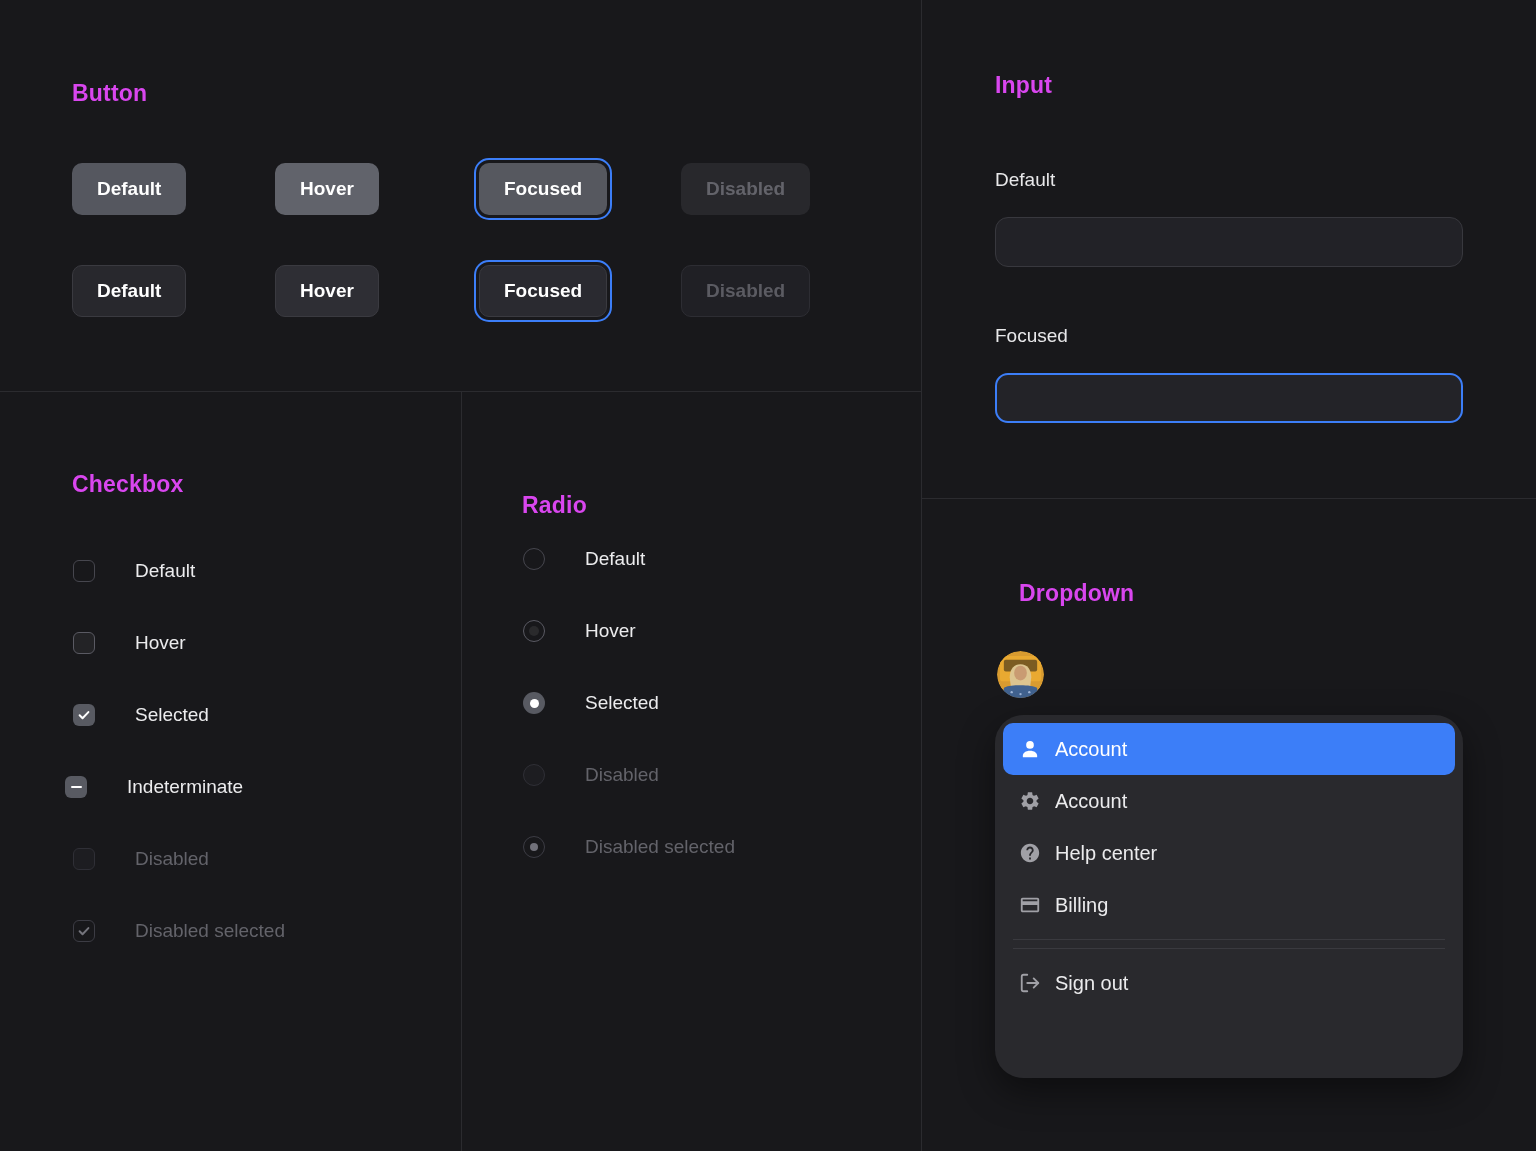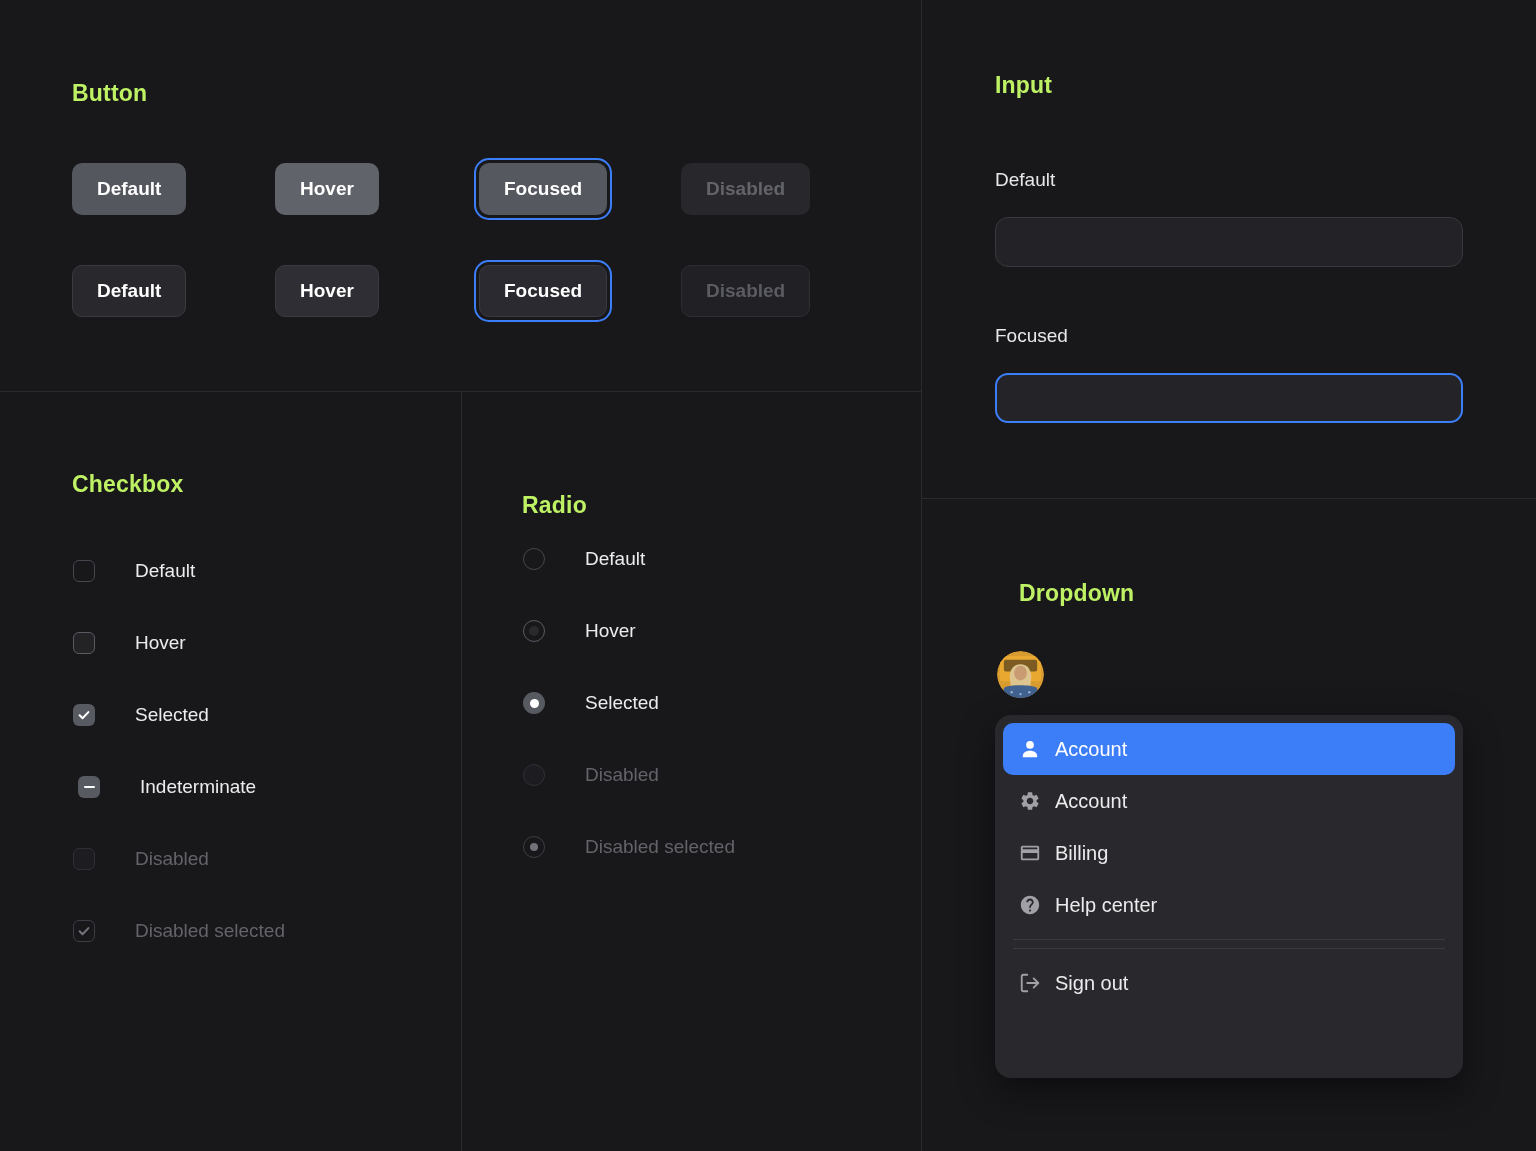--- a/index.html
+++ b/index.html
@@ -23,21 +23,21 @@
   .divider { position: absolute; background: #2b2b2f; }
   .div-v-main  { left: 921px; top: 0;     width: 1px;   height: 1151px; }
   .div-h-left  { left: 0;     top: 391px; width: 921px; height: 1px; }
   .div-v-cr    { left: 461px; top: 392px; width: 1px;   height: 759px; }
   .div-h-right { left: 922px; top: 498px; width: 614px; height: 1px; }
 
   .section-title {
     position: absolute;
     font-size: 23px;
     font-weight: 700;
-    color: #bef264;
+    color: #d946ef;
     letter-spacing: .2px;
   }
 
   
   .btn {
     position: absolute;
     height: 52px;
     border-radius: 10px;
     display: flex;
     align-items: center;
@@ -152,21 +152,21 @@
     overflow: hidden;
     cursor: pointer;
   }
   .avatar svg { display: block; width: 100%; height: 100%; }
 
   .menu {
     position: absolute;
     left: 995px; top: 715px;
     width: 468px; height: 363px;
     background: #29292d;
-    border-radius: 16px;
+    border-radius: 28px;
     padding: 8px;
     box-sizing: border-box;
     box-shadow: 0 14px 36px rgba(0,0,0,0.45);
   }
   .menu-item {
     height: 52px;
     display: flex;
     align-items: center;
     gap: 14px;
     padding: 0 16px;
@@ -231,21 +231,21 @@
   <div class="option-row" style="left:73px; top:703px;">
     <div class="checkbox selected">
       <span class="mi-icon" style="width:14px;height:14px;">
         <svg width="14" height="14" viewBox="0 0 24 24">
             <polyline points="4.5 12.5 9.5 17.5 19.5 7" stroke="#ffffff" stroke-width="3.4" fill="none" stroke-linecap="round" stroke-linejoin="round"></polyline>
           </svg>
       </span>
     </div>
     <div class="option-label">Selected</div>
   </div>
-  <div class="option-row" style="left:78px; top:775px;">
+  <div class="option-row" style="left:65px; top:775px;">
     <div class="checkbox indeterminate">
       <span class="dash"></span>
     </div>
     <div class="option-label">Indeterminate</div>
   </div>
   <div class="option-row dim" style="left:73px; top:847px;">
     <div class="checkbox disabled"></div>
     <div class="option-label">Disabled</div>
   </div>
   <div class="option-row dim" style="left:73px; top:919px;">
@@ -318,33 +318,33 @@
       <span class="mi-icon">
         <svg width="22" height="22" viewBox="0 0 24 24" fill="#a0a0a6">
             <path d="M19.14 12.94c.04-.3.06-.61.06-.94 0-.32-.02-.64-.07-.94l2.03-1.58c.18-.14.23-.41.12-.61l-1.92-3.32c-.12-.22-.37-.29-.59-.22l-2.39.96c-.5-.38-1.03-.7-1.62-.94l-.36-2.54c-.04-.24-.24-.41-.48-.41h-3.84c-.24 0-.43.17-.47.41l-.36 2.54c-.59.24-1.13.57-1.62.94l-2.39-.96c-.22-.08-.47 0-.59.22L2.74 8.87c-.12.21-.08.47.12.61l2.03 1.58c-.05.3-.09.63-.09.94s.02.64.07.94l-2.03 1.58c-.18.14-.23.41-.12.61l1.92 3.32c.12.22.37.29.59.22l2.39-.96c.5.38 1.03.7 1.62.94l.36 2.54c.05.24.24.41.48.41h3.84c.24 0 .44-.17.47-.41l.36-2.54c.59-.24 1.13-.56 1.62-.94l2.39.96c.22.08.47 0 .59-.22l1.92-3.32c.12-.22.07-.47-.12-.61l-2.01-1.58zM12 15.6c-1.98 0-3.6-1.62-3.6-3.6s1.62-3.6 3.6-3.6 3.6 1.62 3.6 3.6-1.62 3.6-3.6 3.6z"></path>
           </svg>
       </span>
       <span>Account</span>
     </div>
     <div class="menu-item">
       <span class="mi-icon">
         <svg width="22" height="22" viewBox="0 0 24 24" fill="#a0a0a6">
+            <path d="M12 2C6.48 2 2 6.48 2 12s4.48 10 10 10 10-4.48 10-10S17.52 2 12 2zm1 17h-2v-2h2v2zm2.07-7.75l-.9.92C13.45 12.9 13 13.5 13 15h-2v-.5c0-1.1.45-2.1 1.17-2.83l1.24-1.26c.37-.36.59-.86.59-1.41 0-1.1-.9-2-2-2s-2 .9-2 2H8c0-2.21 1.79-4 4-4s4 1.79 4 4c0 .88-.36 1.68-.93 2.25z"></path>
+          </svg>
+      </span>
+      <span>Help center</span>
+    </div>
+    <div class="menu-item">
+      <span class="mi-icon">
+        <svg width="22" height="22" viewBox="0 0 24 24" fill="#a0a0a6">
             <path d="M20 4H4c-1.11 0-1.99.89-1.99 2L2 18c0 1.11.89 2 2 2h16c1.11 0 2-.89 2-2V6c0-1.11-.89-2-2-2zm0 14H4v-6h16v6zm0-10H4V6h16v2z"></path>
             <rect x="5.5" y="14" width="4" height="1.8" rx="0.9" fill="#29292d"></rect>
           </svg>
       </span>
       <span>Billing</span>
-    </div>
-    <div class="menu-item">
-      <span class="mi-icon">
-        <svg width="22" height="22" viewBox="0 0 24 24" fill="#a0a0a6">
-            <path d="M12 2C6.48 2 2 6.48 2 12s4.48 10 10 10 10-4.48 10-10S17.52 2 12 2zm1 17h-2v-2h2v2zm2.07-7.75l-.9.92C13.45 12.9 13 13.5 13 15h-2v-.5c0-1.1.45-2.1 1.17-2.83l1.24-1.26c.37-.36.59-.86.59-1.41 0-1.1-.9-2-2-2s-2 .9-2 2H8c0-2.21 1.79-4 4-4s4 1.79 4 4c0 .88-.36 1.68-.93 2.25z"></path>
-          </svg>
-      </span>
-      <span>Help center</span>
     </div>
     <div class="menu-divider"></div>
     <div class="menu-divider"></div>
     <div class="menu-item">
       <span class="mi-icon">
         <svg width="22" height="22" viewBox="0 0 24 24" fill="none" stroke="#a0a0a6" stroke-width="2" stroke-linecap="round" stroke-linejoin="round">
             <path d="M9 21H5a2 2 0 0 1-2-2V5a2 2 0 0 1 2-2h4"></path>
             <polyline points="16 17 21 12 16 7"></polyline>
             <line x1="21" y1="12" x2="9" y2="12"></line>
           </svg>

